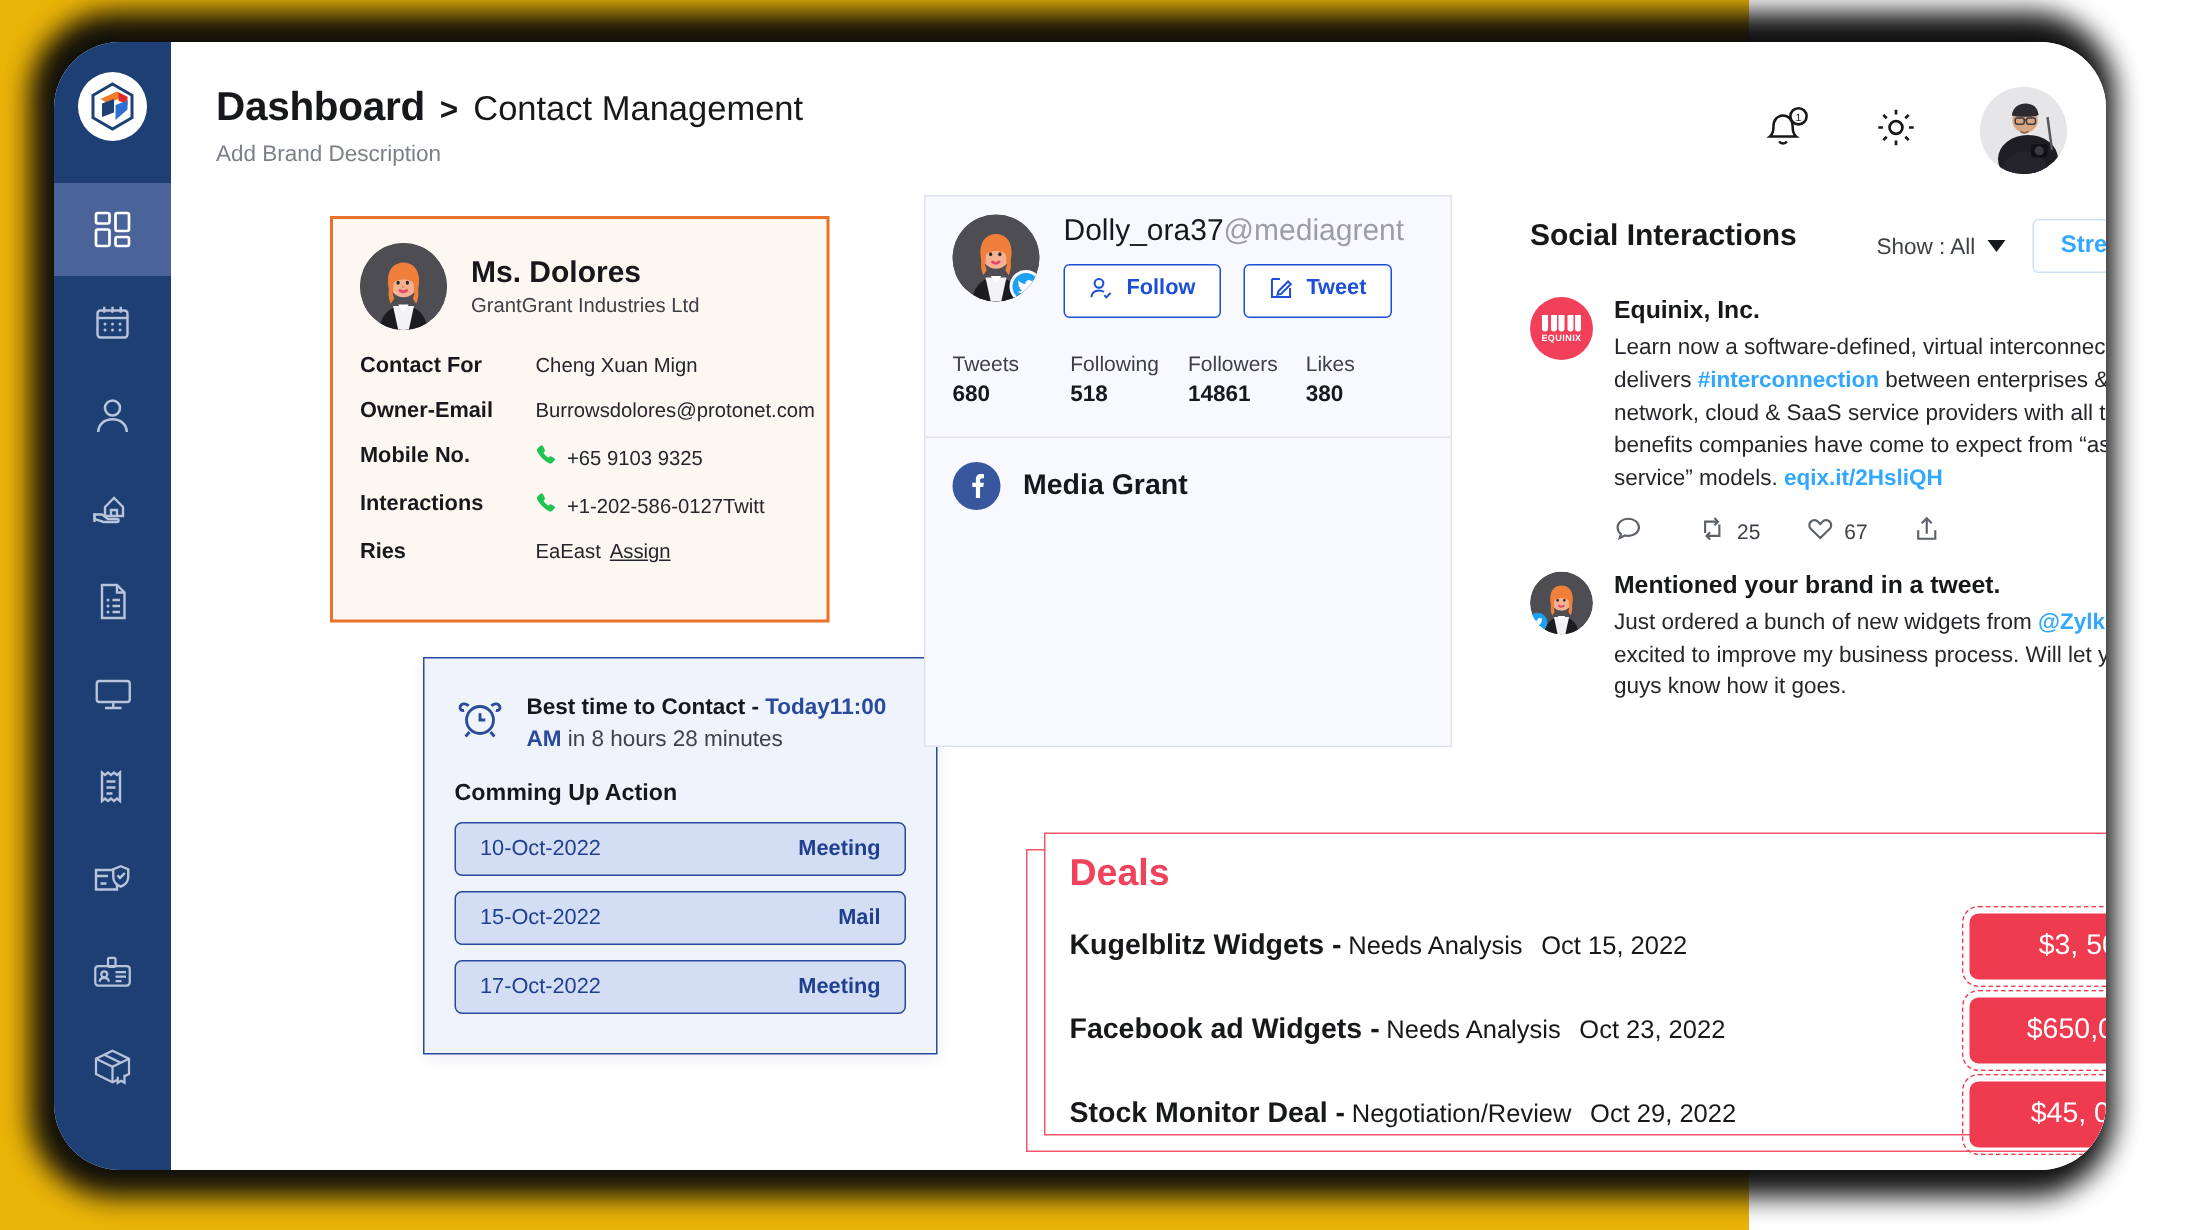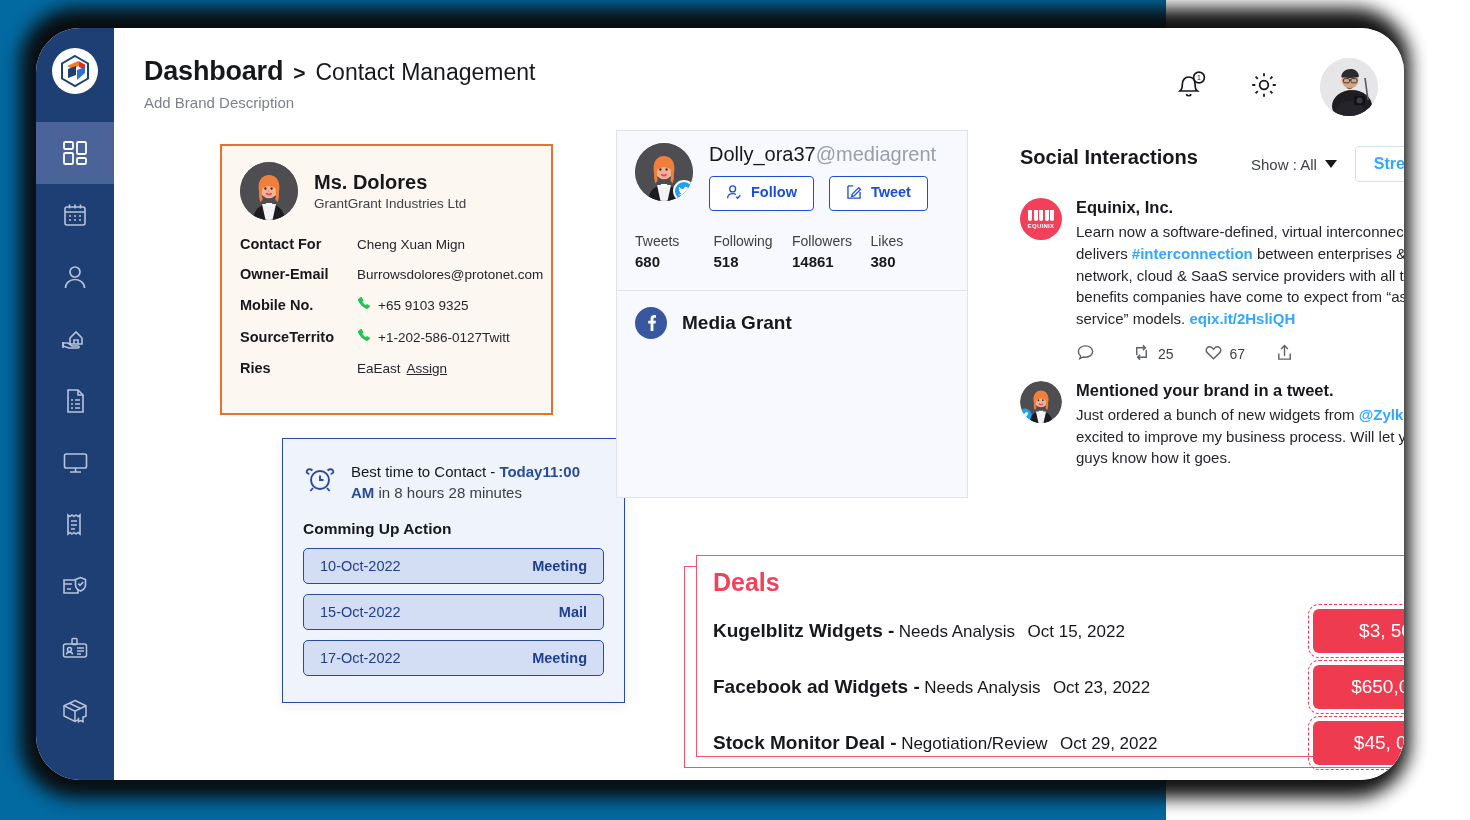--- a/index.html
+++ b/index.html
@@ -7,21 +7,21 @@
     width: 1470px; height: 820px;
     font-family: "Liberation Sans", sans-serif;
     background: #ffffff;
     overflow: hidden;
   }
 
   
   #screen {
     position: relative;
     width: 1166px; height: 820px;
-    background: #0369a1;
+    background: #eab308;
   }
   .shadow-ring {
     position: absolute;
     left: 20px; top: 8px;
     width: 1390px; height: 790px;
     border-radius: 56px;
     background: #0a0a0a;
     filter: blur(9px);
     opacity: .97;
   }
@@ -110,38 +110,38 @@
     padding: 16px 18px 10px 18px;
   }
   .contact-head { display: flex; align-items: center; gap: 16px; margin-bottom: 16px; }
   .contact-avatar {
     width: 58px; height: 58px; border-radius: 50%;
     background: #4e4e52; overflow: hidden; flex: 0 0 58px;
     position: relative;
   }
   .contact-name { font-size: 20px; font-weight: 700; color: #16181c; line-height: 1.15; }
   .contact-company { font-size: 13.5px; color: #3d4046; margin-top: 2px; }
-  .info-row { display: flex; align-items: center; margin-bottom: 14px; }
+  .info-row { display: flex; align-items: flex-start; margin-bottom: 14px; }
   .info-label { width: 117px; font-size: 14.5px; font-weight: 700; color: #16181c; flex: 0 0 117px; }
   .info-value { font-size: 13.5px; color: #24262b; display: flex; align-items: center; gap: 6px; }
   .assign-link { text-decoration: underline; color: #24262b; cursor: pointer; }
 
   
   .best-time {
     position: absolute;
     left: 168px; top: 410px;
     width: 343px; height: 265px;
     background: #eef3fc;
     border: 1.5px solid #2a4b9b;
     padding: 22px 20px 18px 20px;
     box-shadow: 0 3px 10px rgba(20,40,90,.08);
   }
   .bt-head { display: flex; gap: 14px; align-items: flex-start; }
   .bt-text { font-size: 15px; color: #3d4046; line-height: 1.42; }
-  .bt-text b { color: #16181c; font-weight: 400; }
+  .bt-text b { color: #16181c; font-weight: 700; }
   .bt-text .hl { color: #2a4b9b; font-weight: 700; }
   .bt-sub { font-size: 15.5px; font-weight: 700; color: #16181c; margin: 16px 0 10px 0; }
   .bt-row {
     display: flex; justify-content: space-between; align-items: center;
     background: #d3ddf4; border: 1.5px solid #2a4b9b;
     border-radius: 5px; padding: 9px 16px; margin-bottom: 10px;
     color: #1f3f8f; font-size: 14.5px; cursor: pointer;
   }
   .bt-row .act { font-weight: 700; }
 
@@ -468,21 +468,21 @@
           <span class="info-value">
             <span>
               <svg width="15" height="15" viewBox="0 0 15 15" fill="#21c451">
                   <path d="M3.2 1.2 1.4 3c-.5.5-.6 1.3-.2 2 1.6 3.2 4.6 6.2 7.8 7.8.7.4 1.5.3 2-.2l1.8-1.8c.4-.4.3-1-.2-1.3l-2-1.2c-.4-.2-.9-.2-1.2.2l-.7.7C7.3 8.3 6.2 7.2 5.3 5.8l.7-.7c.3-.3.4-.8.2-1.2L5 1.4c-.3-.5-1-.6-1.4-.2z"></path>
                 </svg>
             </span>
             <span>+65 9103 9325</span>
           </span>
         </div>
         <div class="info-row">
-          <span class="info-label">SourceTerrito</span>
+          <span class="info-label">Interactions</span>
           <span class="info-value">
             <span>
               <svg width="15" height="15" viewBox="0 0 15 15" fill="#21c451">
                   <path d="M3.2 1.2 1.4 3c-.5.5-.6 1.3-.2 2 1.6 3.2 4.6 6.2 7.8 7.8.7.4 1.5.3 2-.2l1.8-1.8c.4-.4.3-1-.2-1.3l-2-1.2c-.4-.2-.9-.2-1.2.2l-.7.7C7.3 8.3 6.2 7.2 5.3 5.8l.7-.7c.3-.3.4-.8.2-1.2L5 1.4c-.3-.5-1-.6-1.4-.2z"></path>
                 </svg>
             </span>
             <span>+1-202-586-0127Twitt</span>
           </span>
         </div>
         <div class="info-row">

